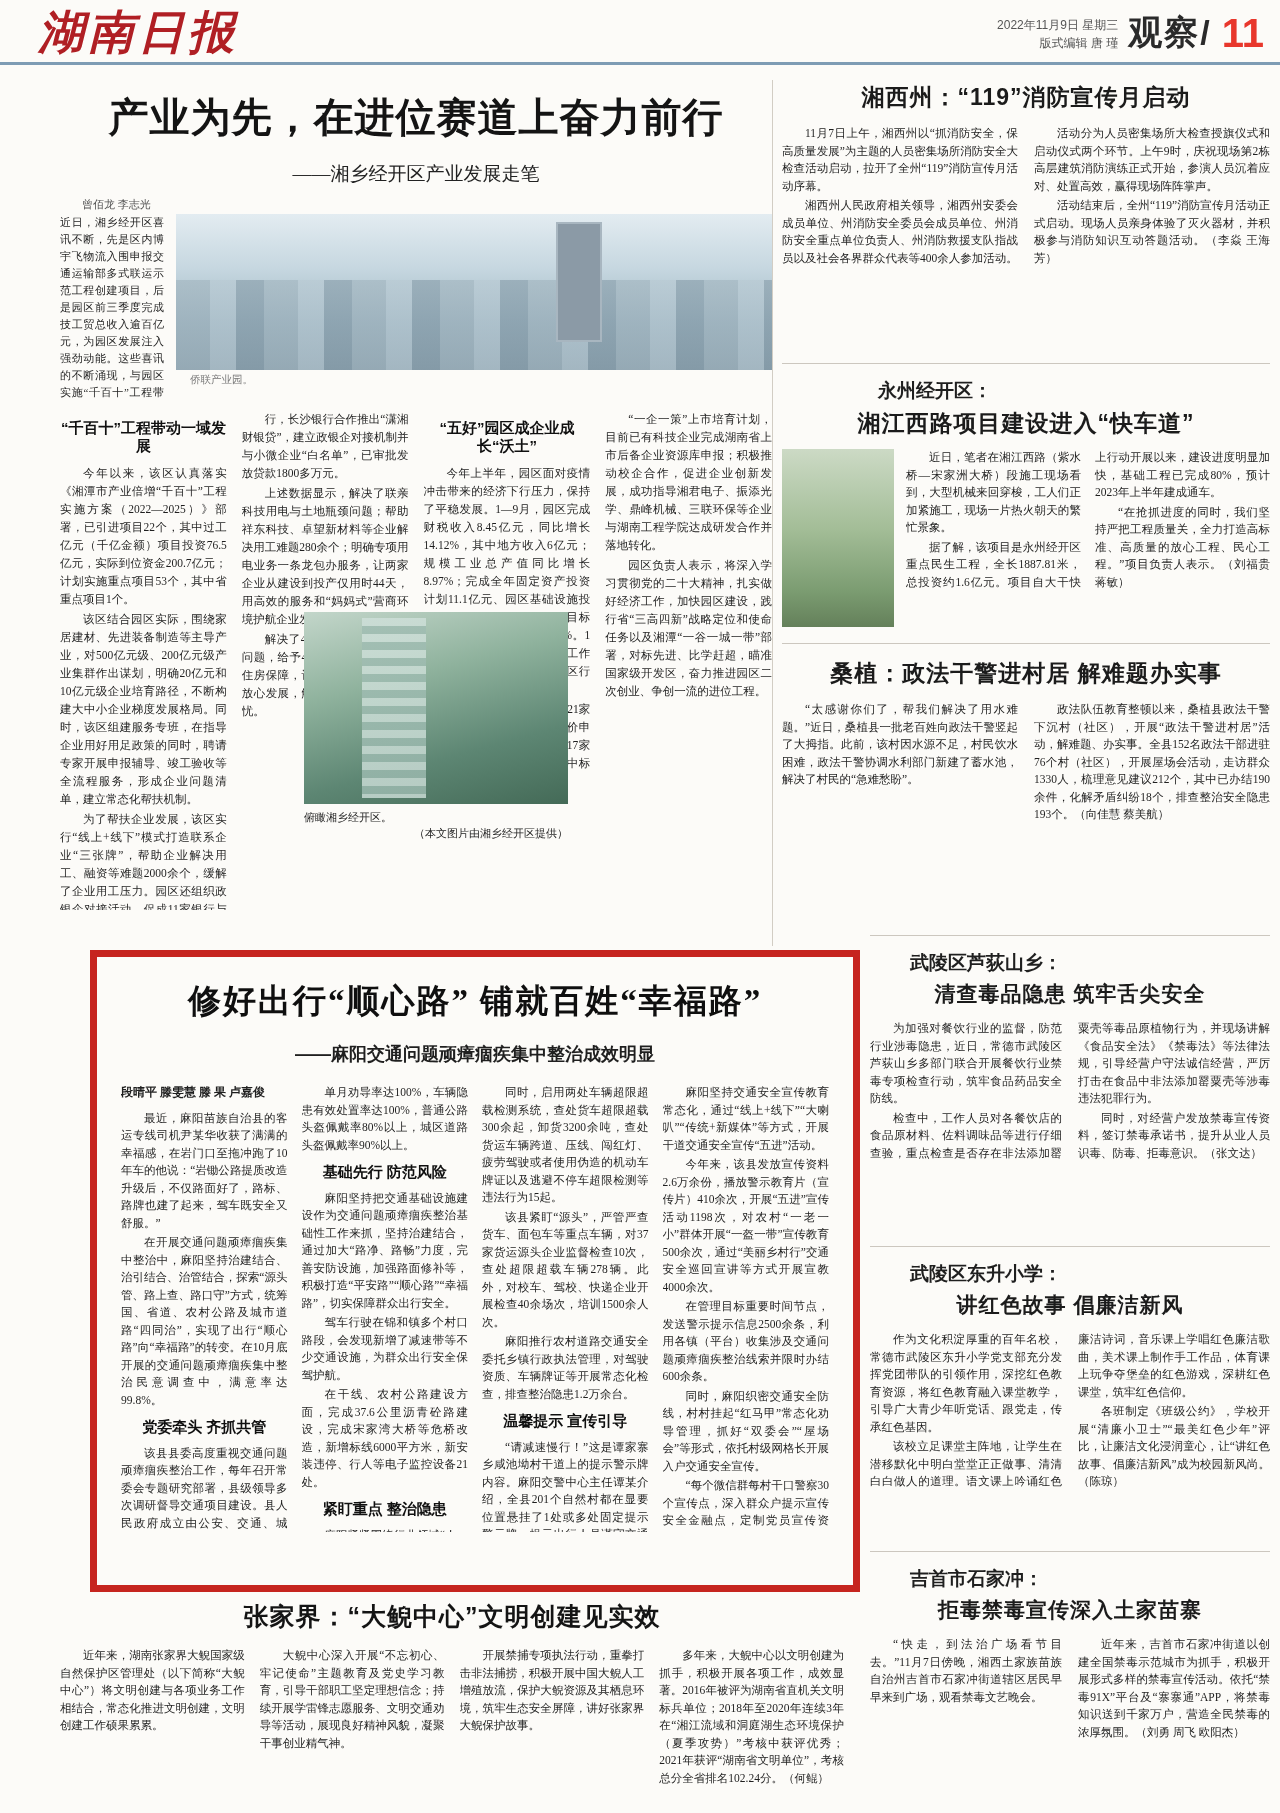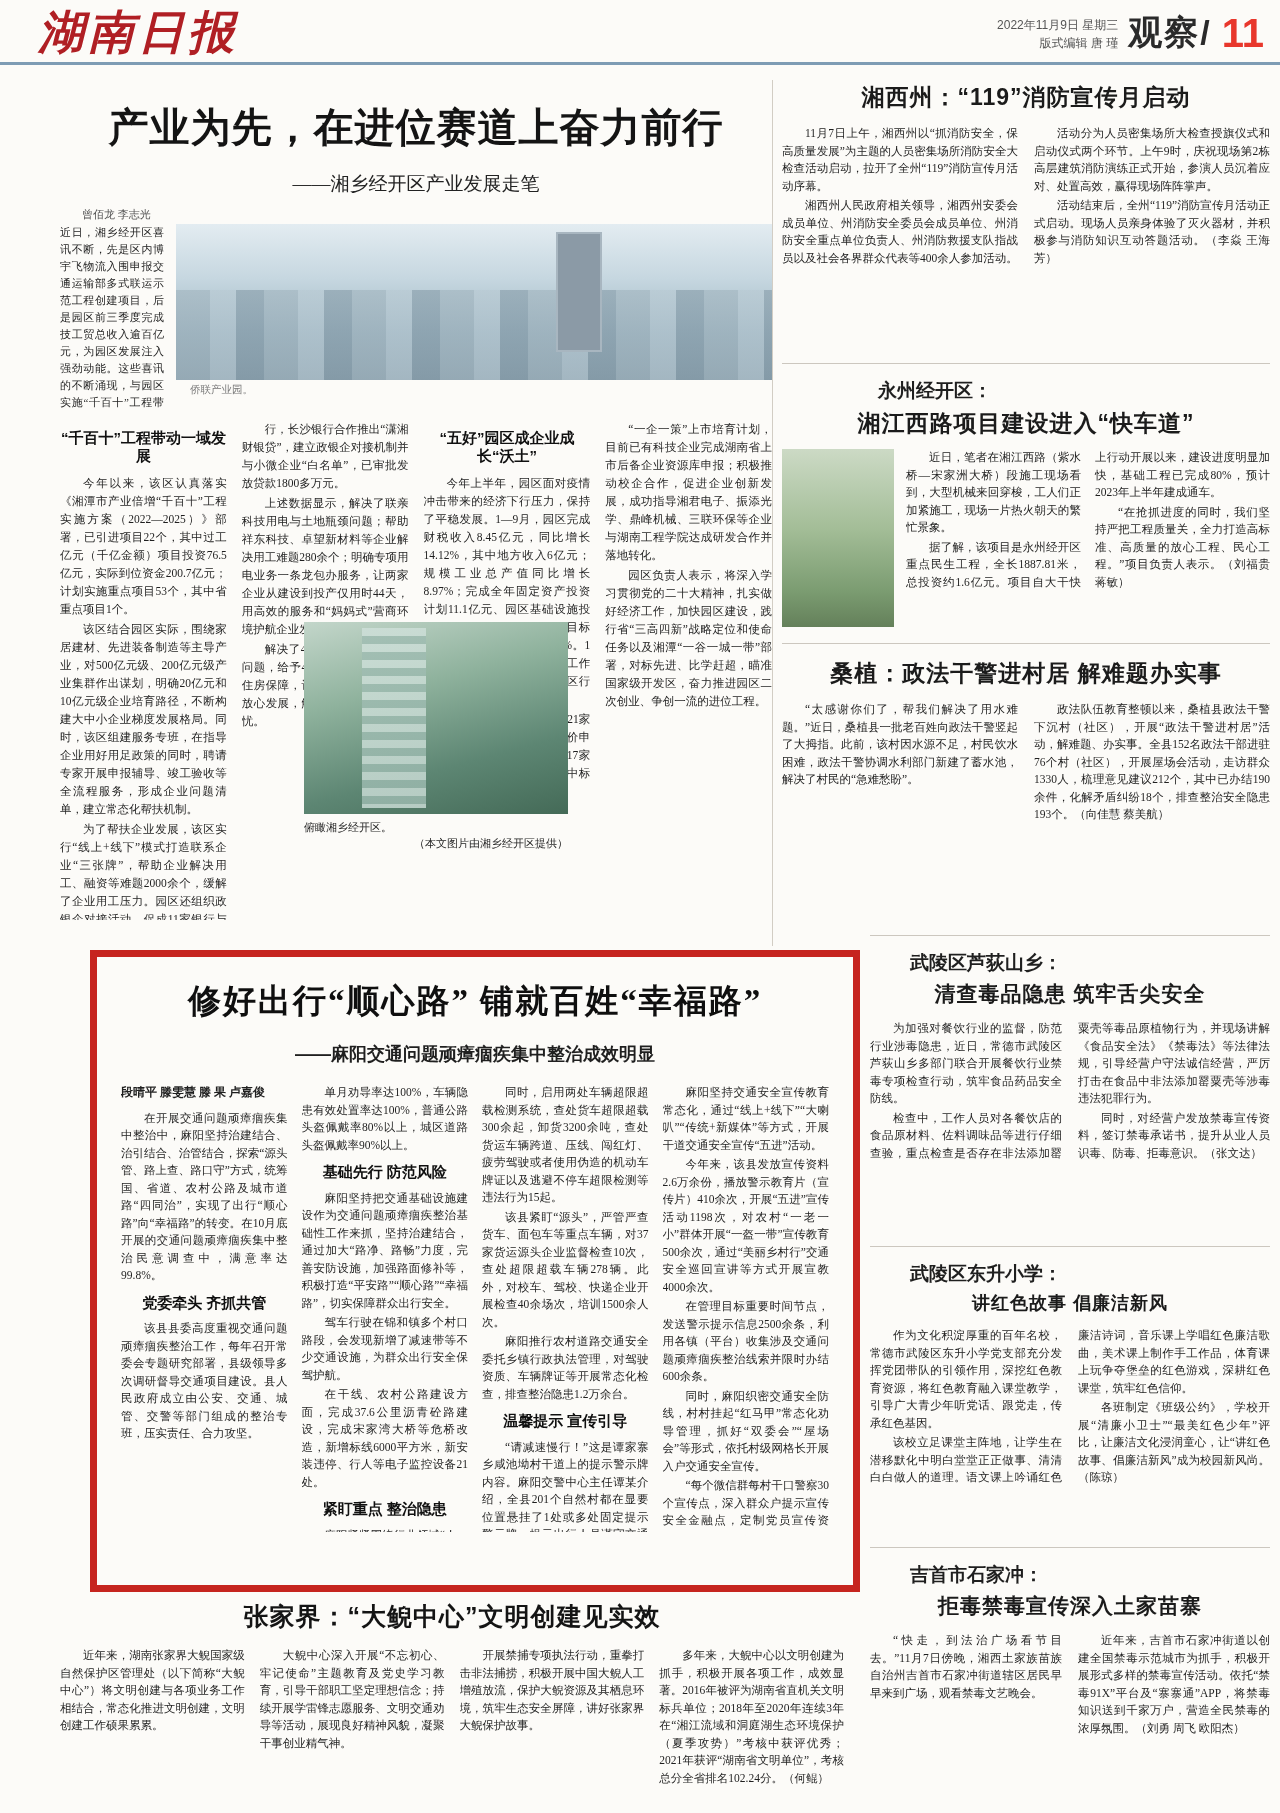--- a/index.html
+++ b/index.html
@@ -12,21 +12,21 @@
   .issue-info{text-align:right;font-size:12px;color:#555;line-height:18px;padding-bottom:4px;
               font-family:"Liberation Sans",sans-serif;}
   .section-name{font-size:34px;font-weight:900;color:#2a2a2a;letter-spacing:2px;
                 font-family:"Liberation Sans",sans-serif;}
   .page-number{font-size:40px;font-weight:900;color:#e8372c;font-family:"Liberation Sans",sans-serif;}
   .head-rule{position:absolute;left:0;top:62px;width:1280px;height:3px;background:#7e9cb4;}
   .vrule{position:absolute;left:772px;top:80px;width:1px;height:866px;background:#d2cdc4;}
   
   .main-article{position:absolute;left:60px;top:86px;width:712px;}
   .m-title{text-align:center;font-size:40px;font-weight:900;color:#141414;letter-spacing:1px;
-           font-family:"Liberation Sans","DejaVu Sans",sans-serif;margin:14px;}
+           font-family:"Liberation Sans","DejaVu Sans",sans-serif;margin:4px;}
   .m-subtitle{text-align:center;font-size:19px;color:#222;margin-top:16px;font-weight:400;}
   .m-byline{font-size:11px;color:#555;margin:10px 0 2px 22px;}
   .lead-row{display:flex;gap:12px;margin-top:2px;height:188px;}
   .lead-strip{width:104px;font-size:11px;line-height:17px;text-align:justify;overflow:hidden;}
   .photo1{flex:1;height:156px;position:relative;overflow:hidden;
           background:linear-gradient(180deg,#e3ecf1 0%,#c6d7e0 35%,#a0b7c4 70%,#8ba1ae 100%);}
   .photo1 .blocks{position:absolute;left:0;bottom:0;width:100%;height:58%;
           background:repeating-linear-gradient(90deg,#9db0ba 0 34px,#b7c8d1 34px 60px,#7f95a2 60px 88px);opacity:.55;}
   .photo1 .tower{position:absolute;right:170px;top:8px;width:46px;height:120px;background:#8b9aa6;
           box-shadow:inset 0 0 0 2px #a8b6c0;}
@@ -140,20 +140,21 @@
     </div>
   </div>
 
   <div class="feature">
     <h2 class="f-title">修好出行“顺心路”  铺就百姓“幸福路”</h2>
     <div class="f-subtitle">——麻阳交通问题顽瘴痼疾集中整治成效明显</div>
     <div class="f-cols">
       <div class="fcol">
 
       <p class="para byline-block">段晴平  滕雯慧  滕  果  卢嘉俊</p>
+          <p class="para">最近，麻阳苗族自治县的客运专线司机尹某华收获了满满的幸福感，在岩门口至拖冲跑了10年车的他说：“岩锄公路提质改造升级后，不仅路面好了，路标、路牌也建了起来，驾车既安全又舒服。”</p>
           <p class="para">在开展交通问题顽瘴痼疾集中整治中，麻阳坚持治建结合、治引结合、治管结合，探索“源头管、路上查、路口守”方式，统筹国、省道、农村公路及城市道路“四同治”，实现了出行“顺心路”向“幸福路”的转变。在10月底开展的交通问题顽瘴痼疾集中整治民意调查中，满意率达99.8%。</p>
           <p class="para sub-head">党委牵头  齐抓共管</p>
           <p class="para">该县县委高度重视交通问题顽瘴痼疾整治工作，每年召开常委会专题研究部署，县级领导多次调研督导交通项目建设。县人民政府成立由公安、交通、城管、交警等部门组成的整治专班，压实责任、合力攻坚。</p>
         </div>
       <div class="fcol">
 
       <p class="para">单月劝导率达100%，车辆隐患有效处置率达100%，普通公路头盔佩戴率80%以上，城区道路头盔佩戴率90%以上。</p>
           <p class="para sub-head">基础先行  防范风险</p>
           <p class="para">麻阳坚持把交通基础设施建设作为交通问题顽瘴痼疾整治基础性工作来抓，坚持治建结合，通过加大“路净、路畅”力度，完善安防设施，加强路面修补等，积极打造“平安路”“顺心路”“幸福路”，切实保障群众出行安全。</p>
           <p class="para">驾车行驶在锦和镇多个村口路段，会发现新增了减速带等不少交通设施，为群众出行安全保驾护航。</p>
@@ -226,21 +227,21 @@
 
       <p class="para">为加强对餐饮行业的监督，防范行业涉毒隐患，近日，常德市武陵区芦荻山乡多部门联合开展餐饮行业禁毒专项检查行动，筑牢食品药品安全防线。</p>
           <p class="para">检查中，工作人员对各餐饮店的食品原材料、佐料调味品等进行仔细查验，重点检查是否存在非法添加罂粟壳等毒品原植物行为，并现场讲解《食品安全法》《禁毒法》等法律法规，引导经营户守法诚信经营，严厉打击在食品中非法添加罂粟壳等涉毒违法犯罪行为。</p>
           <p class="para">同时，对经营户发放禁毒宣传资料，签订禁毒承诺书，提升从业人员识毒、防毒、拒毒意识。（张文达）</p>
         </div>
     </div>
     <hr class="sep narrow">
 
     <div class="sb-article narrow">
       <div class="sb-pre" style="margin-left:40px;">武陵区东升小学：</div>
-      <h3 class="sb-title" style="font-size:18px;">讲红色故事  倡廉洁新风</h3>
+      <h3 class="sb-title" style="font-size:21px;">讲红色故事  倡廉洁新风</h3>
       <div class="sb-body" style="height:206px;">
 
       <p class="para">作为文化积淀厚重的百年名校，常德市武陵区东升小学党支部充分发挥党团带队的引领作用，深挖红色教育资源，将红色教育融入课堂教学，引导广大青少年听党话、跟党走，传承红色基因。</p>
           <p class="para">该校立足课堂主阵地，让学生在潜移默化中明白堂堂正正做事、清清白白做人的道理。语文课上吟诵红色廉洁诗词，音乐课上学唱红色廉洁歌曲，美术课上制作手工作品，体育课上玩争夺堡垒的红色游戏，深耕红色课堂，筑牢红色信仰。</p>
           <p class="para">各班制定《班级公约》，学校开展“清廉小卫士”“最美红色少年”评比，让廉洁文化浸润童心，让“讲红色故事、倡廉洁新风”成为校园新风尚。（陈琼）</p>
         </div>
     </div>
     <hr class="sep narrow">
 
     <div class="sb-article narrow">

